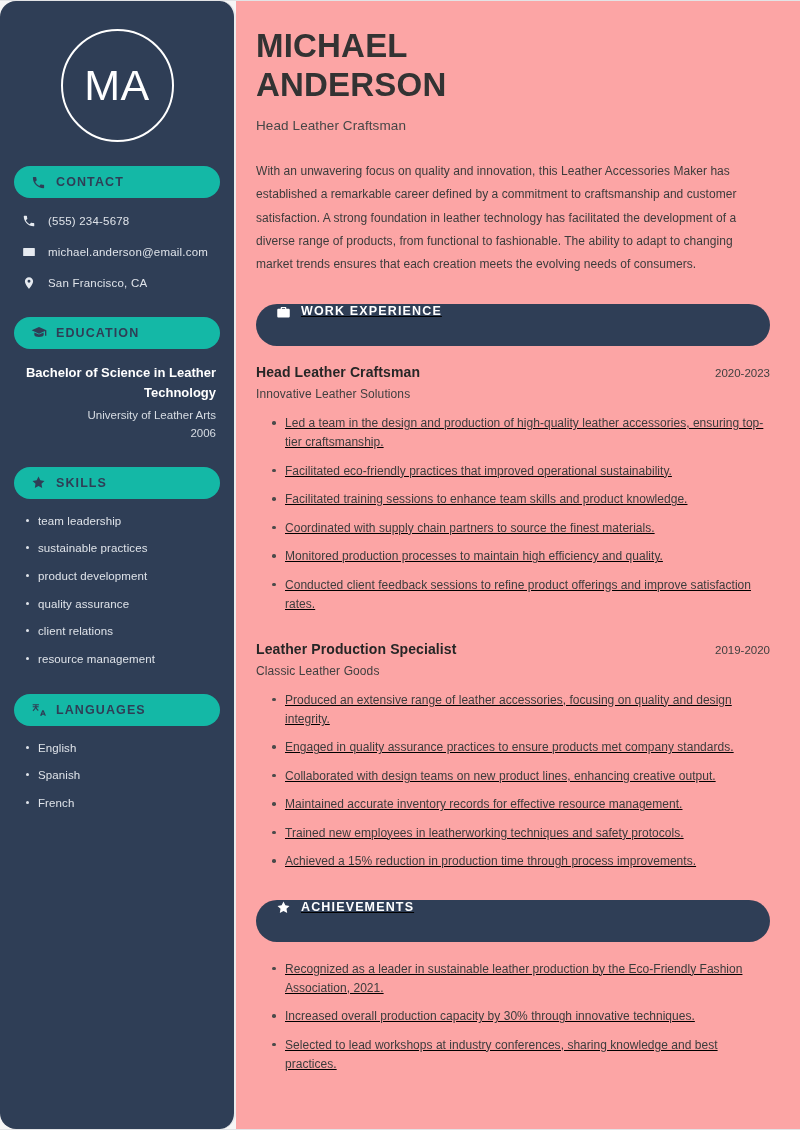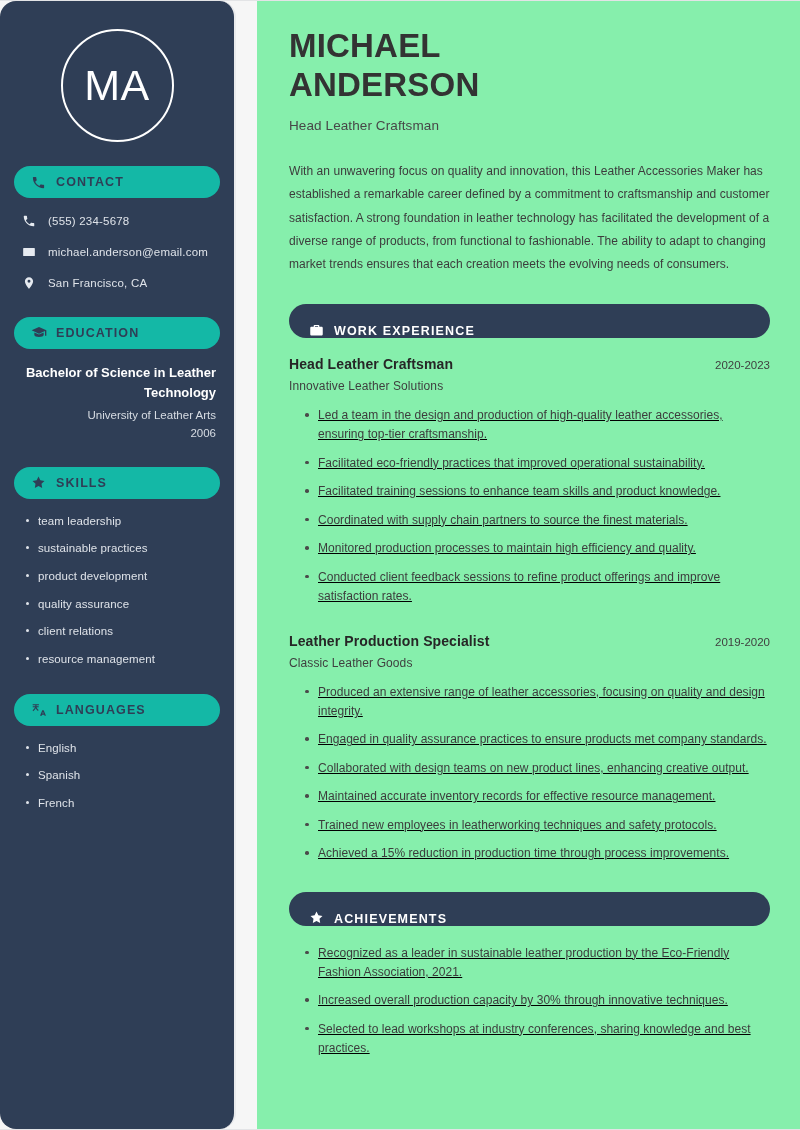--- a/index.html
+++ b/index.html
@@ -147,25 +147,24 @@
     top: 6px;
     width: 3px;
     height: 3px;
     border-radius: 50%;
     background: #dfe3e9;
   }
 
   
   .main {
     flex: 1 1 auto;
-    background: #86efac;
-    box-sizing: border-box;
-    padding: 26px 30px 0 32px;
+    background: #fca5a5;
+    box-sizing: border-box;
+    padding: 26px 30px 0 20px;
     min-width: 0;
-    margin-left: 21px;
   }
   .name {
     color: #333333;
     font-size: 33px;
     font-weight: bold;
     line-height: 1.17;
     letter-spacing: 0.2px;
     margin: 0;
   }
   .role {
@@ -178,26 +177,27 @@
     color: #3c3c3c;
     font-size: 12px;
     line-height: 1.93;
     margin: 27px 0 0 0;
     letter-spacing: 0.05px;
   }
 
   .sec-pill {
     background: #2f3e56;
     border-radius: 999px;
-    height: 34px;
-    display: flex;
-    align-items: flex-end;
+    height: 42px;
+    display: flex;
+    align-items: flex-start;
     padding: 0 19px;
     box-sizing: border-box;
     margin: 28px 0 18px 0;
+    text-decoration: underline;
   }
   .sec-pill .sp-icon {
     width: 16px;
     height: 16px;
     flex: 0 0 16px;
     margin-right: 10px;
     display: flex;
     align-items: center;
     justify-content: center;
   }

